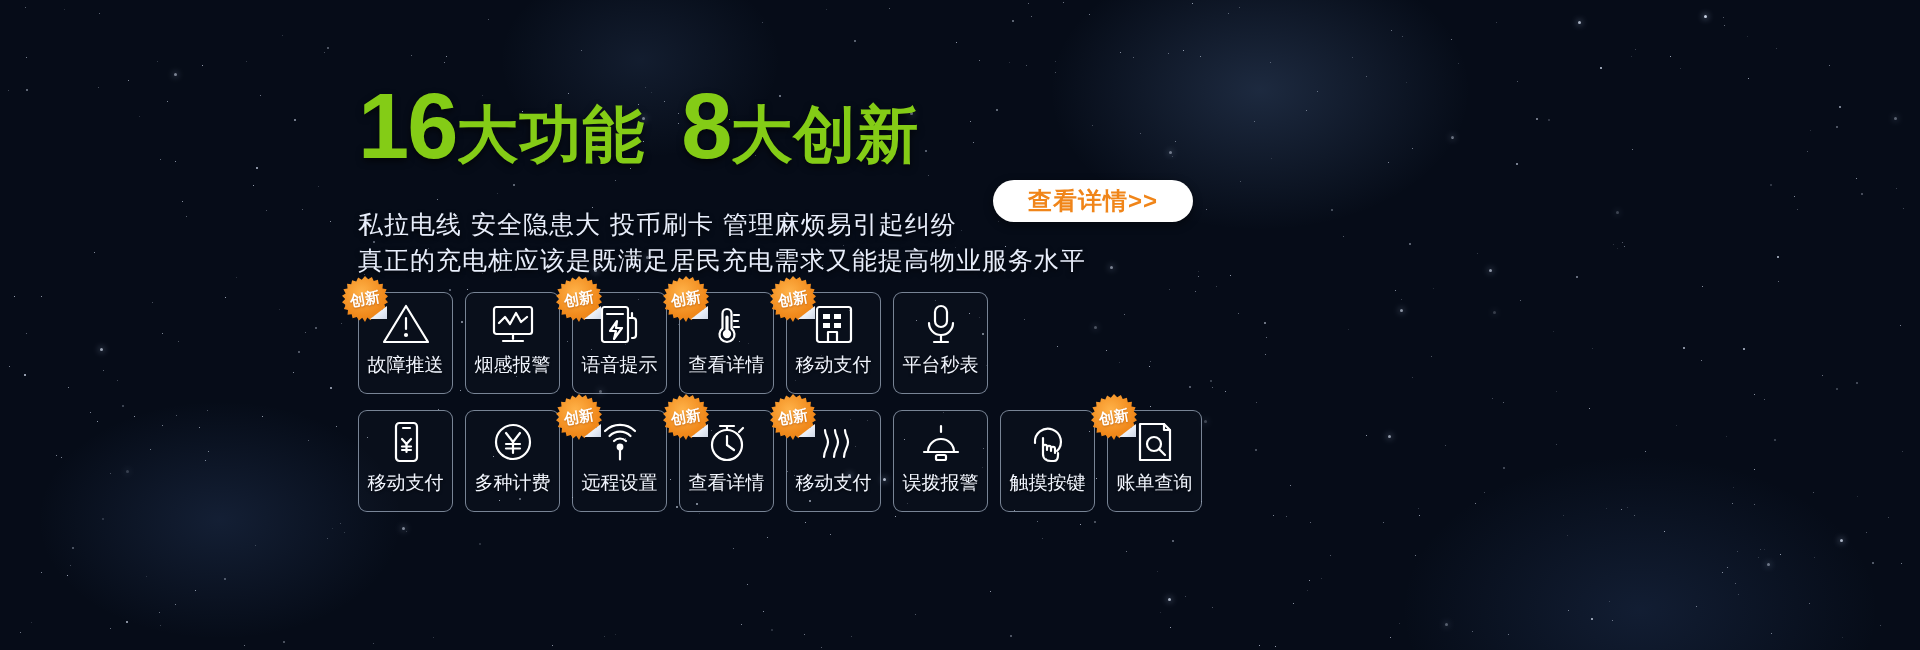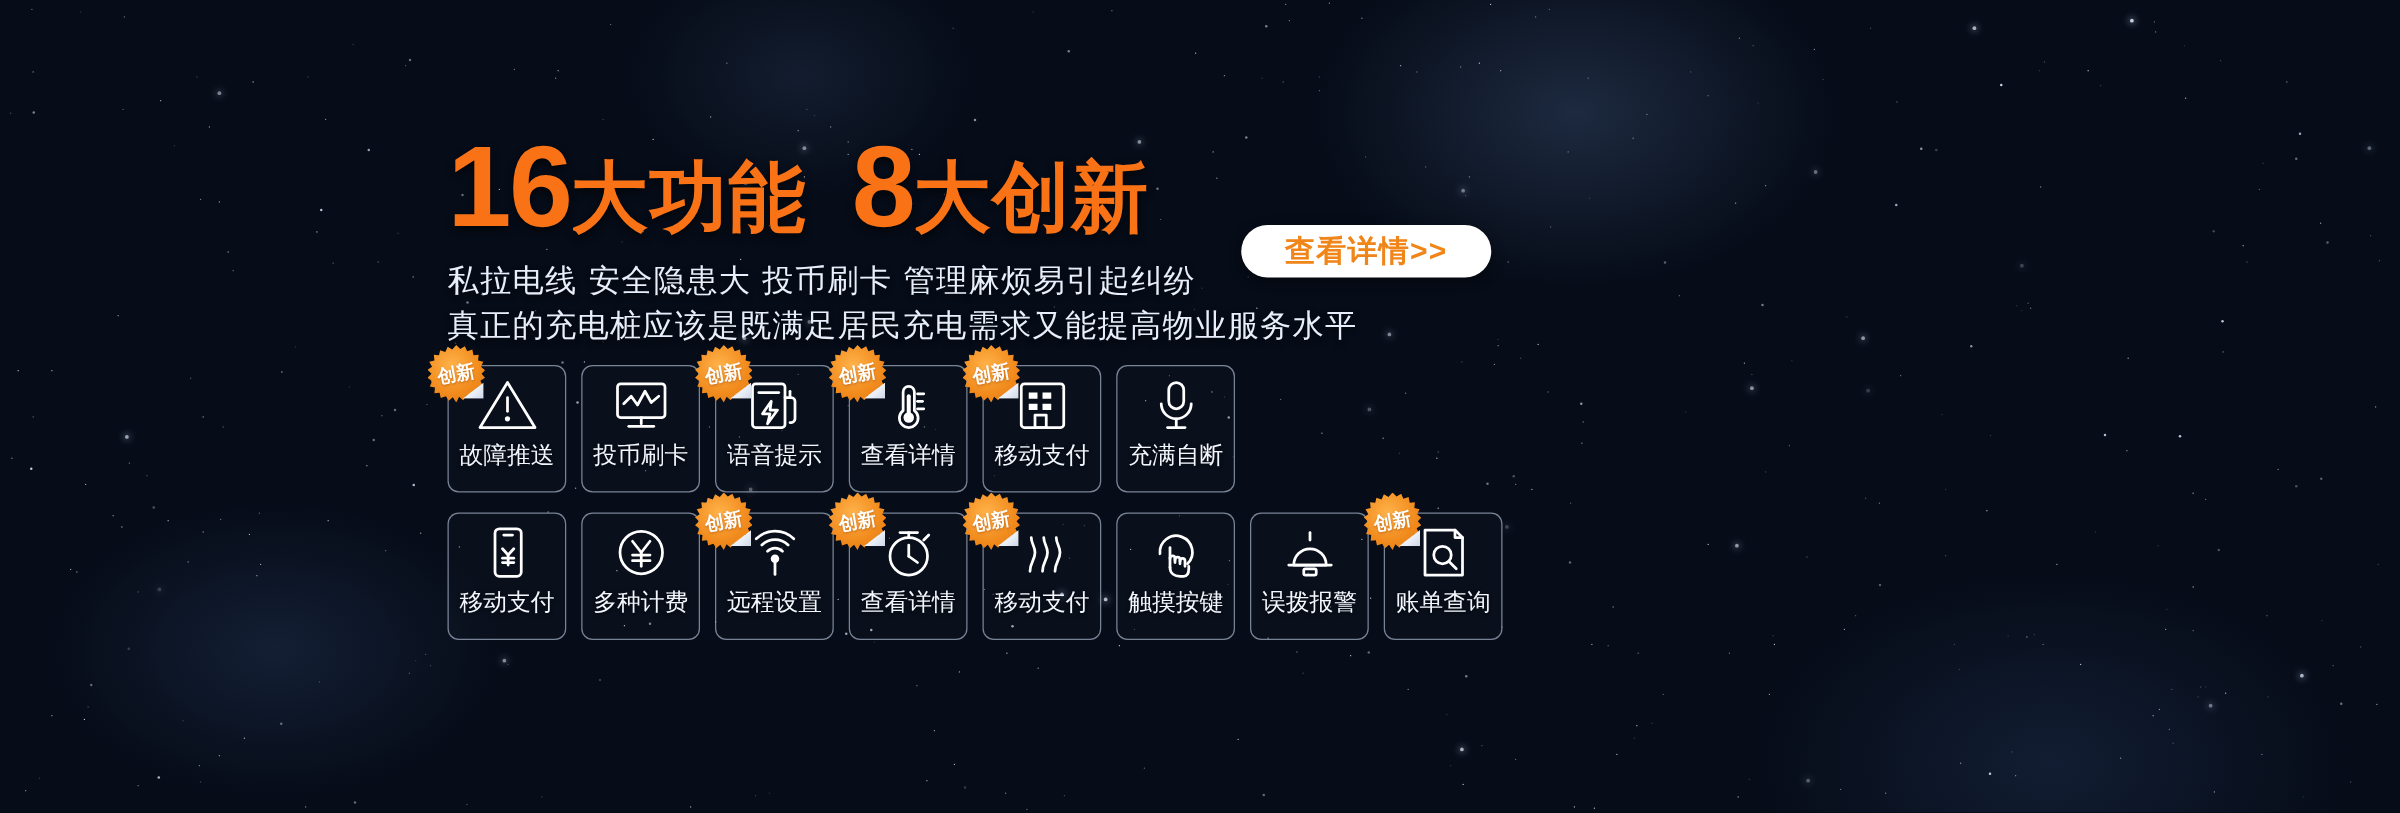--- a/index.html
+++ b/index.html
@@ -28,23 +28,23 @@
     pointer-events:none;
   }
   .stars{position:absolute;inset:0;pointer-events:none;}
   .stars i{
     position:absolute;display:block;border-radius:50%;
     background:#dfe9fb;
   }
 
   
   .headline{
-    position:absolute;left:358px;top:104px;
+    position:absolute;left:358px;top:80px;
     white-space:nowrap;
-    color:#f97316;
+    color:#84cc16;
     text-shadow:0 3px 7px rgba(0,0,0,0.62);
   }
   .headline .num{
     font-size:92px;font-weight:bold;line-height:1;
     letter-spacing:-2px;vertical-align:-2px;
   }
   .headline .cn{
     font-size:62px;font-weight:bold;line-height:1;letter-spacing:1px;
   }
   .headline .gap{display:inline-block;width:36px;}
@@ -626,21 +626,21 @@
         </div>
         <div class="card">
           <span class="ico">
             <svg width="52" height="46" viewBox="0 0 52 46">
               <rect stroke="#ffffff" fill="none" stroke-width="2.2" stroke-linecap="round" stroke-linejoin="round" x="7" y="6" width="38" height="27" rx="2.5"></rect>
               <path stroke="#ffffff" fill="none" stroke-width="2.2" stroke-linecap="round" stroke-linejoin="round" d="M12 22 l6 -6 5 7 6 -11 5 9 6 -5"></path>
               <path stroke="#ffffff" fill="none" stroke-width="2.2" stroke-linecap="round" stroke-linejoin="round" d="M26 33 v5"></path>
               <path stroke="#ffffff" fill="none" stroke-width="2.2" stroke-linecap="round" stroke-linejoin="round" d="M16 40 h20"></path>
             </svg>
           </span>
-          <span class="lbl">投币刷卡</span>
+          <span class="lbl">烟感报警</span>
         </div>
         <div class="card">
           <span class="badge">
             <span class="star"></span>
             <span class="btext">创新</span>
             <span class="fold"></span>
           </span>
           <span class="ico">
             <svg width="52" height="46" viewBox="0 0 52 46">
               <rect stroke="#ffffff" fill="none" stroke-width="2.2" stroke-linecap="round" stroke-linejoin="round" x="8" y="6" width="26" height="35" rx="2.5"></rect>
@@ -690,21 +690,21 @@
         </div>
         <div class="card">
           <span class="ico">
             <svg width="52" height="46" viewBox="0 0 52 46">
               <rect stroke="#ffffff" fill="none" stroke-width="2.2" stroke-linecap="round" stroke-linejoin="round" x="20" y="5" width="12" height="21" rx="6"></rect>
               <path stroke="#ffffff" fill="none" stroke-width="2.2" stroke-linecap="round" stroke-linejoin="round" d="M14 22 a12 12 0 0 0 24 0"></path>
               <path stroke="#ffffff" fill="none" stroke-width="2.2" stroke-linecap="round" stroke-linejoin="round" d="M26 34 v6"></path>
               <path stroke="#ffffff" fill="none" stroke-width="2.2" stroke-linecap="round" stroke-linejoin="round" d="M19 41 h14"></path>
             </svg>
           </span>
-          <span class="lbl">充满自断</span>
+          <span class="lbl">平台秒表</span>
         </div>
       </div>
     <div class="row" id="row2">
         <div class="card">
           <span class="ico">
             <svg width="52" height="46" viewBox="0 0 52 46">
               <rect stroke="#ffffff" fill="none" stroke-width="2.2" stroke-linecap="round" stroke-linejoin="round" x="16" y="4" width="21" height="38" rx="3.5"></rect>
               <path stroke="#ffffff" fill="none" stroke-width="2.2" stroke-linecap="round" stroke-linejoin="round" d="M23 9 h7"></path>
               <path stroke="#ffffff" fill="none" stroke-width="2.2" stroke-linecap="round" stroke-linejoin="round" d="M22 20 l4.5 5 4.5 -5"></path>
               <path stroke="#ffffff" fill="none" stroke-width="2.2" stroke-linecap="round" stroke-linejoin="round" d="M26.5 25 v8"></path>
@@ -772,42 +772,42 @@
               <path stroke="#ffffff" fill="none" stroke-width="2.2" stroke-linecap="round" stroke-linejoin="round" d="M16 38 c0 -7 4 -9 4 -15 c0 -5 -3 -7 -3 -12"></path>
               <path stroke="#ffffff" fill="none" stroke-width="2.2" stroke-linecap="round" stroke-linejoin="round" d="M26 38 c0 -7 4 -9 4 -15 c0 -5 -3 -7 -3 -12"></path>
               <path stroke="#ffffff" fill="none" stroke-width="2.2" stroke-linecap="round" stroke-linejoin="round" d="M36 38 c0 -7 4 -9 4 -15 c0 -5 -3 -7 -3 -12"></path>
             </svg>
           </span>
           <span class="lbl">移动支付</span>
         </div>
         <div class="card">
           <span class="ico">
             <svg width="52" height="46" viewBox="0 0 52 46">
+              <path stroke="#ffffff" fill="none" stroke-width="2.2" stroke-linecap="round" stroke-linejoin="round" d="M13 33 a13 13 0 0 1 26 0 z"></path>
+              <path stroke="#ffffff" fill="none" stroke-width="2.2" stroke-linecap="round" stroke-linejoin="round" d="M9 33 h34"></path>
+              <path stroke="#ffffff" fill="none" stroke-width="2.2" stroke-linecap="round" stroke-linejoin="round" d="M26 7 v6"></path>
+              <rect stroke="#ffffff" fill="none" stroke-width="2.2" stroke-linecap="round" stroke-linejoin="round" x="21" y="36" width="10" height="5" rx="1.5"></rect>
+            </svg>
+          </span>
+          <span class="lbl">误拨报警</span>
+        </div>
+        <div class="card">
+          <span class="ico">
+            <svg width="52" height="46" viewBox="0 0 52 46">
               <path stroke="#ffffff" fill="none" stroke-width="2.2" stroke-linecap="round" stroke-linejoin="round" d="M13 24 a13 13 0 1 1 22 8"></path>
               <path stroke="#ffffff" fill="none" stroke-width="2.2" stroke-linecap="round" stroke-linejoin="round" d="M21 19 v16"></path>
               <path stroke="#ffffff" fill="none" stroke-width="2.2" stroke-linecap="round" stroke-linejoin="round" d="M21 28 c0 -3 4 -3 4 0 v3"></path>
               <path stroke="#ffffff" fill="none" stroke-width="2.2" stroke-linecap="round" stroke-linejoin="round" d="M25 29 c0 -3 4 -3 4 0 v3"></path>
               <path stroke="#ffffff" fill="none" stroke-width="2.2" stroke-linecap="round" stroke-linejoin="round" d="M29 30 c0 -3 4 -3 4 0 v4"></path>
               <path stroke="#ffffff" fill="none" stroke-width="2.2" stroke-linecap="round" stroke-linejoin="round" d="M21 35 c0 5 4 7 8 7 h3 c3 0 4 -3 4 -6 v-2"></path>
             </svg>
           </span>
           <span class="lbl">触摸按键</span>
         </div>
         <div class="card">
-          <span class="ico">
-            <svg width="52" height="46" viewBox="0 0 52 46">
-              <path stroke="#ffffff" fill="none" stroke-width="2.2" stroke-linecap="round" stroke-linejoin="round" d="M13 33 a13 13 0 0 1 26 0 z"></path>
-              <path stroke="#ffffff" fill="none" stroke-width="2.2" stroke-linecap="round" stroke-linejoin="round" d="M9 33 h34"></path>
-              <path stroke="#ffffff" fill="none" stroke-width="2.2" stroke-linecap="round" stroke-linejoin="round" d="M26 7 v6"></path>
-              <rect stroke="#ffffff" fill="none" stroke-width="2.2" stroke-linecap="round" stroke-linejoin="round" x="21" y="36" width="10" height="5" rx="1.5"></rect>
-            </svg>
-          </span>
-          <span class="lbl">误拨报警</span>
-        </div>
-        <div class="card">
           <span class="badge">
             <span class="star"></span>
             <span class="btext">创新</span>
             <span class="fold"></span>
           </span>
           <span class="ico">
             <svg width="52" height="46" viewBox="0 0 52 46">
               <path stroke="#ffffff" fill="none" stroke-width="2.2" stroke-linecap="round" stroke-linejoin="round" d="M11 5 h24 l6 6 v30 h-30 z"></path>
               <path stroke="#ffffff" fill="none" stroke-width="2.2" stroke-linecap="round" stroke-linejoin="round" d="M35 5 v6 h6"></path>
               <circle stroke="#ffffff" fill="none" stroke-width="2.2" stroke-linecap="round" stroke-linejoin="round" cx="25" cy="25" r="7"></circle>

